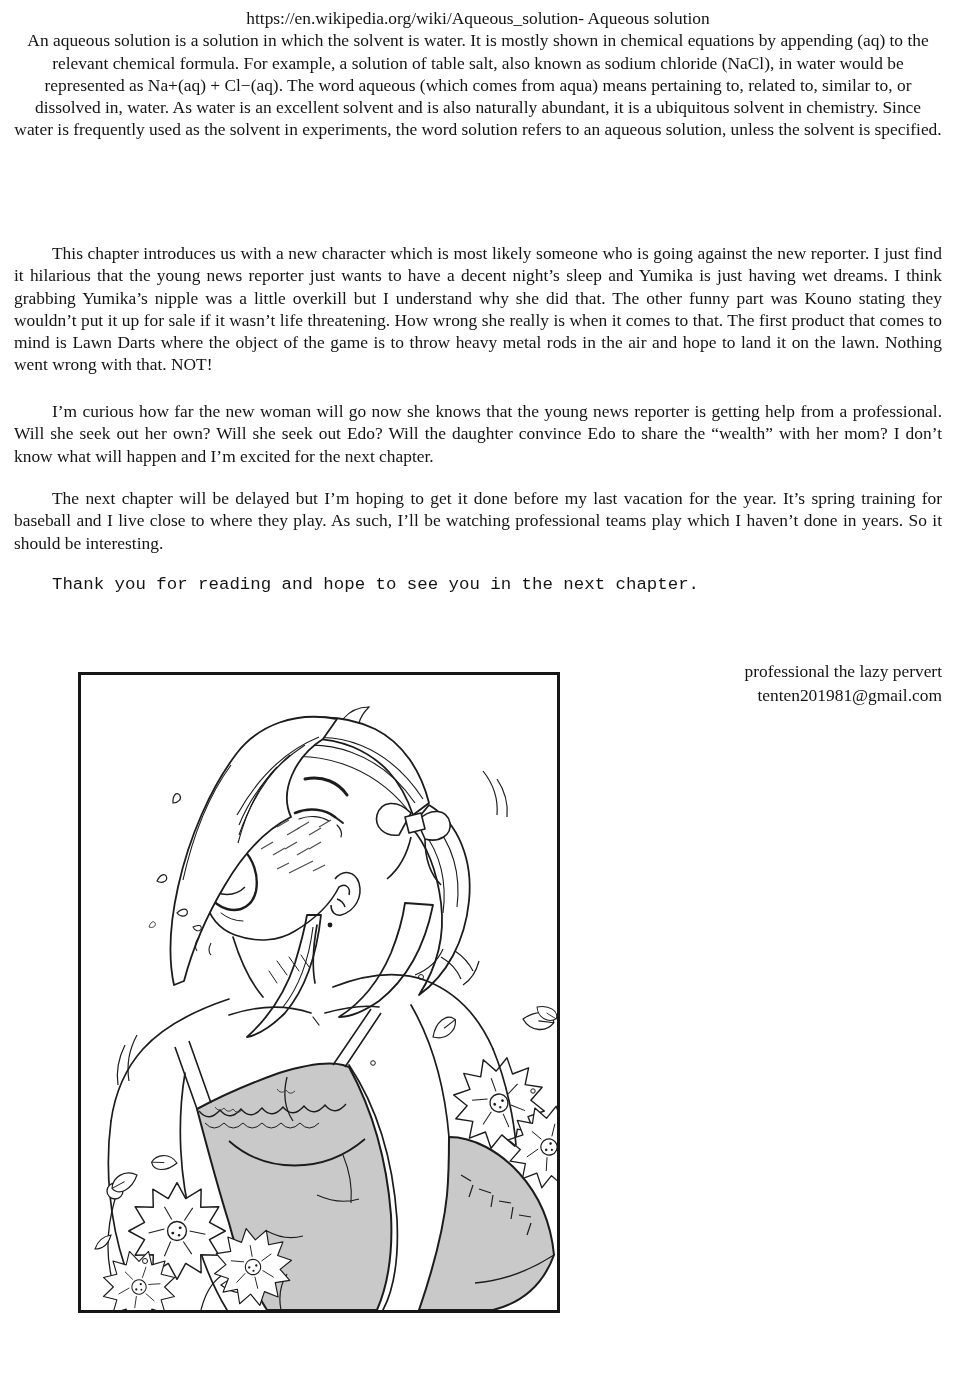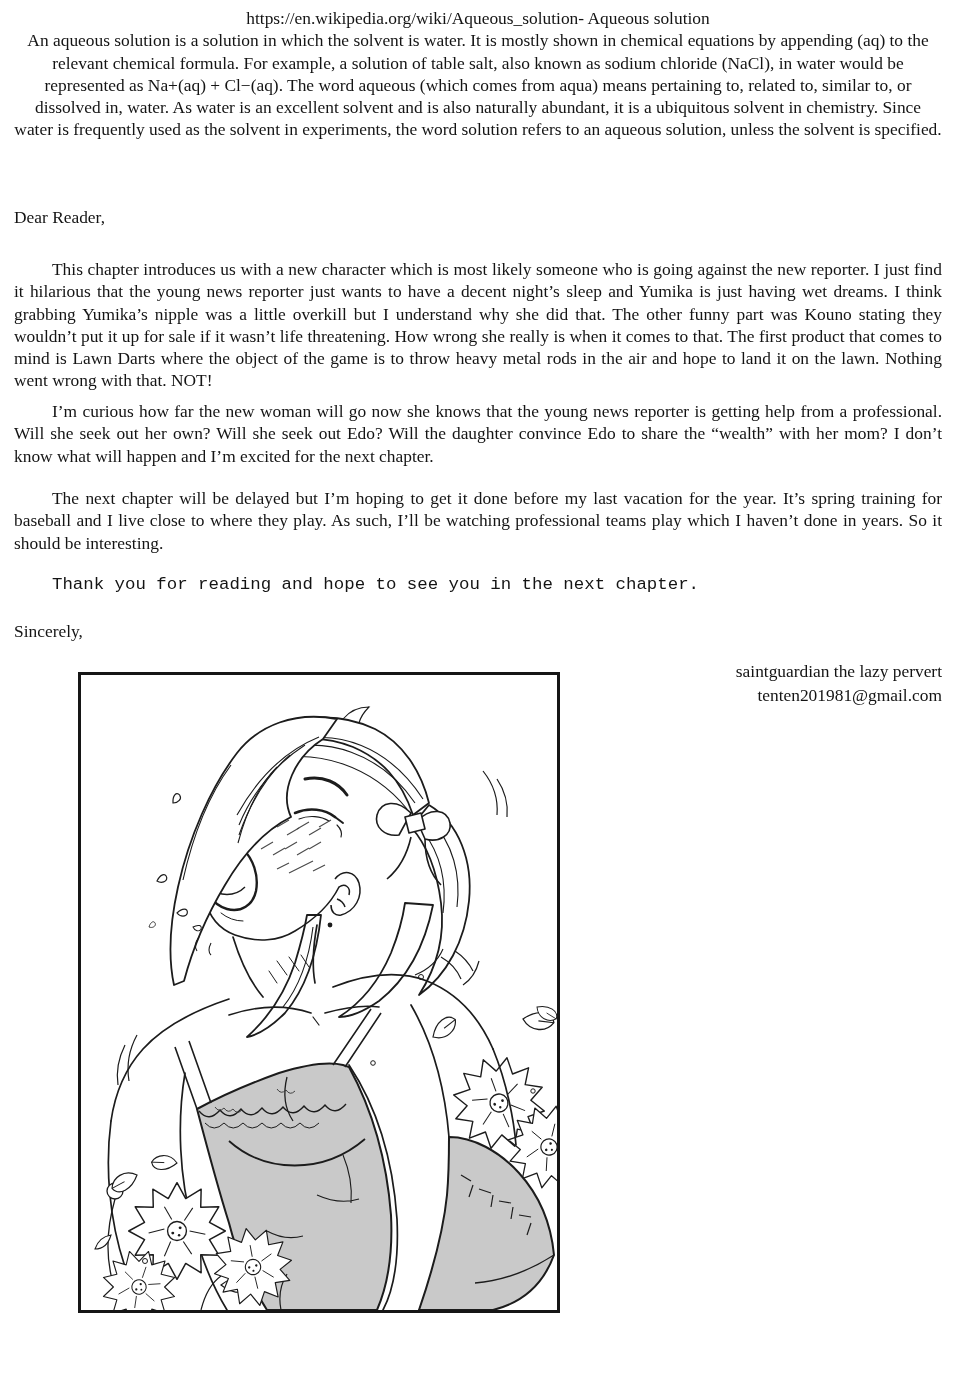--- a/index.html
+++ b/index.html
@@ -10,21 +10,21 @@
     background: #ffffff;
     font-family: "Liberation Serif", "DejaVu Serif", serif;
     color: #141414;
     overflow: hidden;
   }
   .txt { position: absolute; left: 14px; right: 15px; font-size: 17.4px; line-height: 22.3px; }
   .center { text-align: center; }
   .justify { text-align: justify; text-indent: 38px; }
   .top-block { top: 7px; }
   .salutation { top: 206px; }
-  .par1 { top: 258px; }
+  .par1 { top: 242px; }
   .par2 { top: 400px; }
   .par3 { top: 487px; }
   .par4 { top: 574px; font-family: Liberation Mono, monospace; }
   .closing { top: 620px; }
   .sig-block { top: 660px; text-align: right; line-height: 23.5px; }
   .art-frame {
     position: absolute;
     left: 78px;
     top: 672px;
     width: 476px;
@@ -37,31 +37,29 @@
 </head>
 <body>
 
 <div class="page">
 
   <div class="txt center top-block">
     <div>https://en.wikipedia.org/wiki/Aqueous_solution- Aqueous solution</div>
     <div>An aqueous solution is a solution in which the solvent is water. It is mostly shown in chemical equations by appending (aq) to the relevant chemical formula. For example, a solution of table salt, also known as sodium chloride (NaCl), in water would be represented as Na+(aq) + Cl−(aq). The word aqueous (which comes from aqua) means pertaining to, related to, similar to, or dissolved in, water. As water is an excellent solvent and is also naturally abundant, it is a ubiquitous solvent in chemistry. Since water is frequently used as the solvent in experiments, the word solution refers to an aqueous solution, unless the solvent is specified.</div>
   </div>
 
-  <div class="txt salutation">Dear Reader,</div>
 
   <div class="txt justify par1">This chapter introduces us with a new character which is most likely someone who is going against the new reporter.  I just find it hilarious that the young news reporter just wants to have a decent night’s sleep and Yumika is just having wet dreams.  I think grabbing Yumika’s nipple was a little overkill but I understand why she did that.  The other funny part was Kouno stating they wouldn’t put it up for sale if it wasn’t life threatening.  How wrong she really is when it comes to that.  The first product that comes to mind is Lawn Darts where the object of the game is to throw heavy metal rods in the air and hope to land it on the lawn.  Nothing went wrong with that.  NOT!</div>
   <div class="txt justify par2">I’m curious how far the new woman will go now she knows that  the young news reporter is getting help from a professional.  Will she seek out her own?  Will she seek out Edo?  Will the daughter convince Edo to share the “wealth” with her mom?  I don’t know what will happen and I’m excited for the next chapter.</div>
   <div class="txt justify par3">The next chapter will be delayed but I’m hoping to get it done before my last vacation for the year.  It’s spring training for baseball and I live close to where they play.  As such, I’ll be watching professional teams play which I haven’t done in years.  So it should be interesting.</div>
   <div class="txt justify par4">Thank you for reading and hope to see you in the next chapter.</div>
 
-  <div class="txt closing">Sincerely,</div>
 
   <div class="txt sig-block">
-    <div>saintguardian the lazy pervert</div>
+    <div>professional the lazy pervert</div>
     <div>tenten201981@gmail.com</div>
   </div>
 
   <div class="art-frame">
     <svg viewBox="0 0 476 635" xmlns="http://www.w3.org/2000/svg" role="img" aria-label="Black-and-white manga drawing of a woman with a side ponytail tied with a ribbon, eyes closed and mouth wide open mid-sneeze, blush across her cheeks, wearing a gray lace-trimmed camisole, leaning forward among daisy-like flowers and drifting petals inside a thin black frame">
       <defs>
         <g id="flower">
           <path d="M 46 0 L 30.9 8.3 L 39.8 23 L 22.6 22.6 L 23 39.8 L 8.3 30.9 L 0 46 L -8.3 30.9 L -23 39.8 L -22.6 22.6 L -39.8 23 L -30.9 8.3 L -46 0 L -30.9 -8.3 L -39.8 -23 L -22.6 -22.6 L -23 -39.8 L -8.3 -30.9 L 0 -46 L 8.3 -30.9 L 23 -39.8 L 22.6 -22.6 L 39.8 -23 L 30.9 -8.3 Z" fill="#ffffff" stroke="#1c1c1c" stroke-width="1.4" stroke-linejoin="round"></path>
           <circle r="9" fill="#ffffff" stroke="#1c1c1c" stroke-width="1.3"></circle>
           <circle cx="3" cy="-3" r="1.4" fill="#1c1c1c"></circle>

